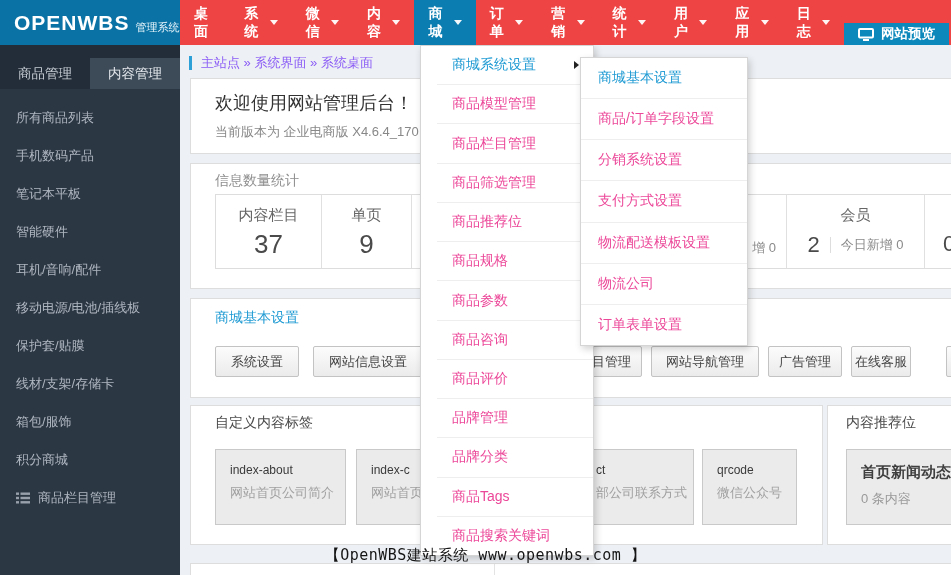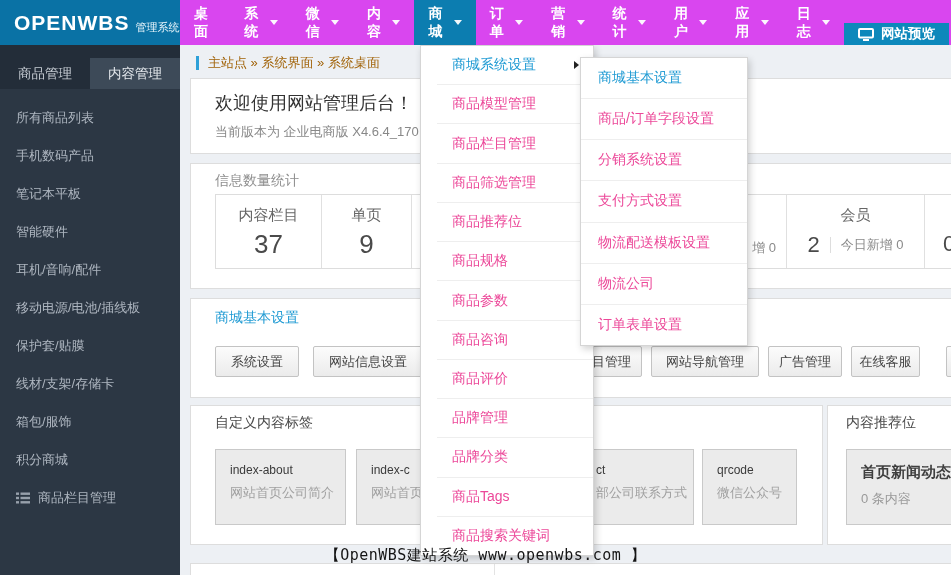--- a/index.html
+++ b/index.html
@@ -2,21 +2,21 @@
 <html><head>
 <meta charset="utf-8">
 <style>
   * { margin:0; padding:0; box-sizing:border-box; }
   body { margin:0; }
   .stage { position:relative; width:951px; height:575px; overflow:hidden;
            background:#edf0f4; font-family:"Liberation Sans","DejaVu Sans",sans-serif; }
 
   
   .navbar { position:absolute; left:0; top:0; width:951px; height:45px;
-            background:#d946ef; display:flex; align-items:stretch; z-index:40; }
+            background:#ef4444; display:flex; align-items:stretch; z-index:40; }
   .logo-area { width:180px; background:#0a72a5; display:flex; align-items:center; padding-left:14px; }
   .logo-text { color:#fff; font-size:21px; font-weight:800; letter-spacing:1px; }
   .logo-suffix { color:#eaf6fc; font-size:11px; margin-left:6px; margin-top:10px; }
   .nav-items { display:flex; align-items:stretch; flex:1; }
   .nav-item { display:flex; align-items:center; padding:0 14px; color:#fff;
               font-size:14px; font-weight:700; cursor:pointer; }
   .nav-item.active { background:#0c7db0; }
   .caret { display:inline-block; margin-left:6px;
            border-left:4px solid transparent; border-right:4px solid transparent;
            border-top:5px solid rgba(255,255,255,.95); }
@@ -30,22 +30,22 @@
   .side-tab { width:90px; height:31px; line-height:31px; text-align:center;
               font-size:13.5px; color:#c6ccd3; cursor:pointer; }
   .side-tab.on { background:#3d4a58; color:#e6eaee; }
   .side-list { padding-top:10px; }
   .side-item { height:38px; line-height:38px; padding-left:16px; font-size:13px;
                color:#aeb6c0; cursor:pointer; display:flex; align-items:center; }
   .side-item svg { margin-right:8px; }
 
   
   .main { position:absolute; left:180px; top:45px; width:771px; height:530px; }
-  .breadcrumb { position:absolute; left:196px; top:54px; height:18px; display:flex;
-                align-items:center; font-size:13px; color:#a16207; cursor:pointer;text-align:center; }
+  .breadcrumb { position:absolute; left:189px; top:54px; height:18px; display:flex;
+                align-items:center; font-size:13px; color:#8b5cf6; cursor:pointer;text-align:center; }
   .bc-bar { display:inline-block; width:3px; height:14px; background:#2da0d8; margin-right:9px; }
 
   .panel { position:absolute; background:#fff; border:1px solid #ddd; }
   .panel h2 { font-weight:400; }
 
   .welcome { left:190px; top:78px; width:775px; height:76px; }
   .welcome h1 { position:absolute; left:24px; top:12px; font-size:18px; font-weight:400; color:#333; }
   .welcome p  { position:absolute; left:24px; top:44px; font-size:13px; color:#888; }
 
   .stats { left:190px; top:163px; width:775px; height:126px; }
@@ -66,21 +66,21 @@
   .frag5 { position:absolute; left:18px; top:36px; font-size:22px; color:#4a4a4a; }
 
   .tools { left:190px; top:298px; width:775px; height:100px; }
   .tools h2 { position:absolute; left:24px; top:10px; font-size:14px; color:#1e9ad3; }
   .tool-btn { position:absolute; top:47px; height:31px; line-height:29px; text-align:center;
               font-size:13px; color:#444; background:linear-gradient(#fcfcfc,#ebebeb);
               border:1px solid #c3c3c3; border-radius:2px; cursor:pointer; }
   .b1 { left:24px; width:84px; }  .b2 { left:122px; width:110px; }
   .b3 { left:330px; width:121px; text-align:right; padding-right:10px; }
   .b4 { left:460px; width:108px; } .b5 { left:577px; width:74px; }
-  .b6 { left:660px; width:69px; }  .b7 { left:755px; width:60px; }
+  .b6 { left:660px; width:60px; }  .b7 { left:755px; width:60px; }
 
   .tags { left:190px; top:405px; width:633px; height:140px; }
   .tags h2 { position:absolute; left:24px; top:8px; font-size:14px; color:#4a4a4a; }
   .tag-card { position:absolute; top:43px; height:76px; background:#ebebeb;
               border:1px solid #c9c9c9; cursor:pointer; }
   .k1 { left:24px; width:131px; } .k2 { left:165px; width:131px; }
   .k3 { left:370px; width:133px; } .k4 { left:511px; width:95px; }
   .tc-title { margin:13px 0 0 14px; font-size:12px; color:#3a3a3a; }
   .tc-sub   { margin:7px 0 0 14px; font-size:13px; color:#a0a0a0; }
   .k3 .tc-title, .k3 .tc-sub { margin-left:34px; }

